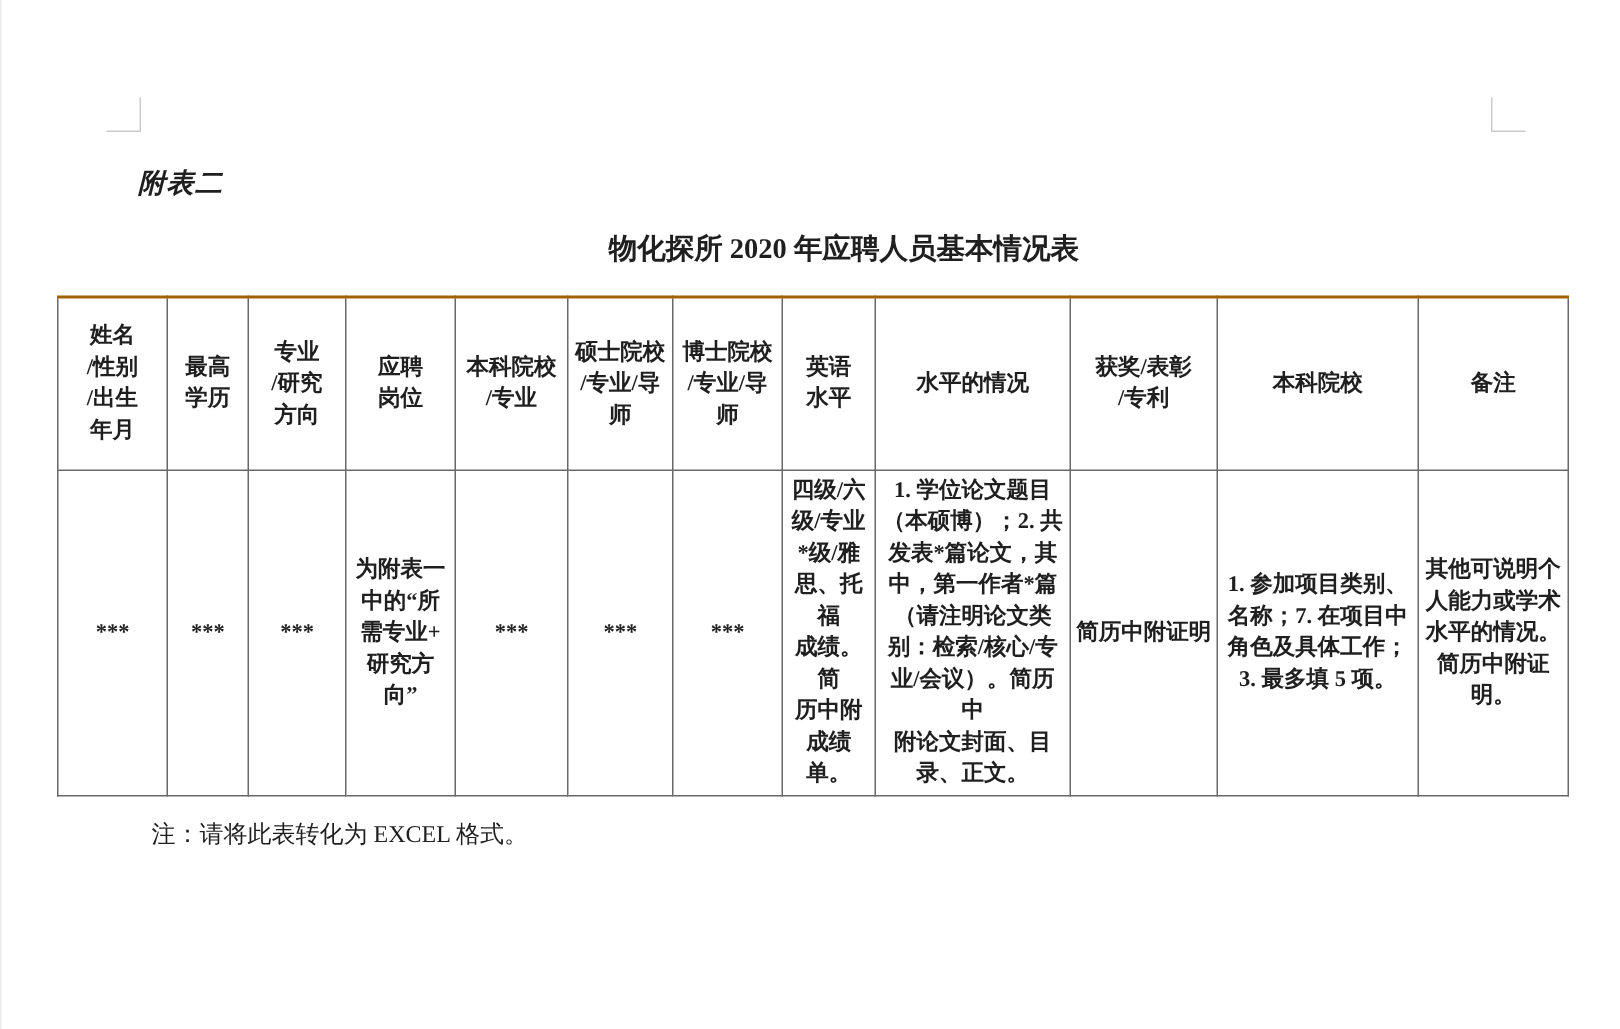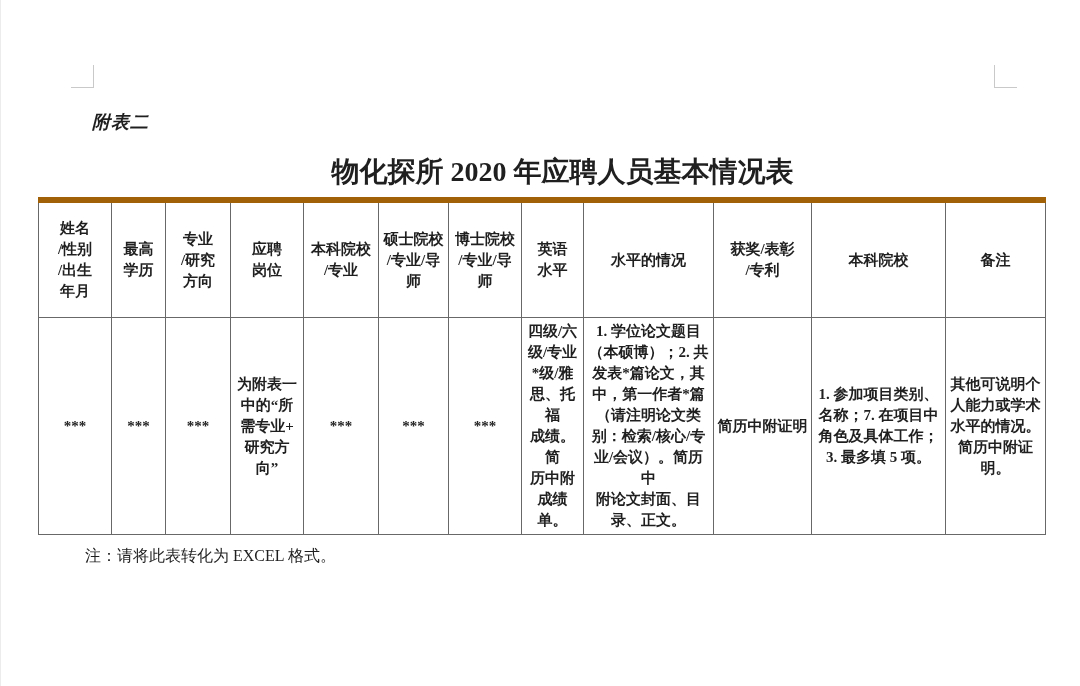--- a/index.html
+++ b/index.html
@@ -36,54 +36,54 @@
     letter-spacing: 1px;
     font-style: italic;
   }
   .doc-title {
     position: absolute;
     left: 38px; top: 153px;
     width: 1007px;
     box-sizing: border-box;
     padding-left: 42px;
     text-align: center;
-    font-size: 28px;
+    font-size: 19px;
     font-weight: bold;
   }
   table.main {
     position: absolute;
     left: 38px; top: 197px;
     width: 1007px;
     border-collapse: collapse;
     table-layout: fixed;
   }
   table.main, table.main th, table.main td {
     border: 1px solid #686868;
   }
-  table.main { border-top: 6px solid #a16207; }
+  table.main { border-top: 2px solid #a16207; }
   table.main th, table.main td {
     text-align: center;
     vertical-align: middle;
     white-space: pre-line;
     padding: 2px 3px;
     font-size: 15px;
     line-height: 21px;
     overflow: hidden;
   }
   table.main th {
     font-weight: bold;
     height: 110px;
   }
   table.main td {
     font-weight: bold;
     height: 212px;
   }
   .footnote {
     position: absolute;
-    left: 85px; top: 546px;
+    left: 101px; top: 546px;
     font-size: 16px;
   }
 </style>
 </head>
 <body>
 
 <div class="crop-mark tl"></div>
 <div class="crop-mark tr"></div>
 
 <div class="appendix">附表二</div>

